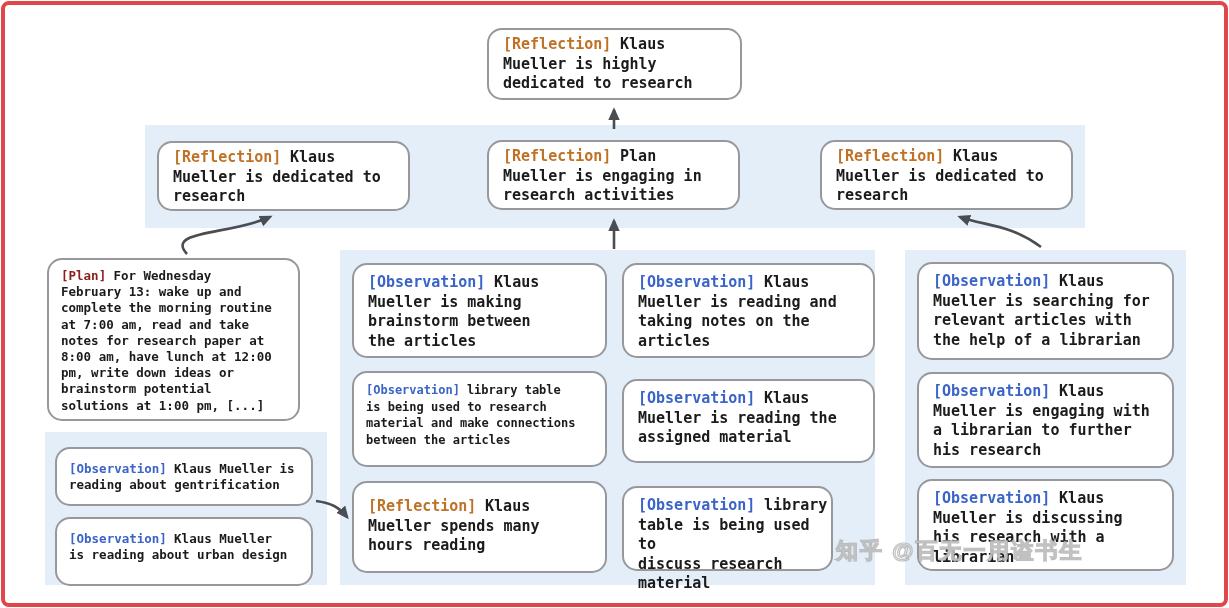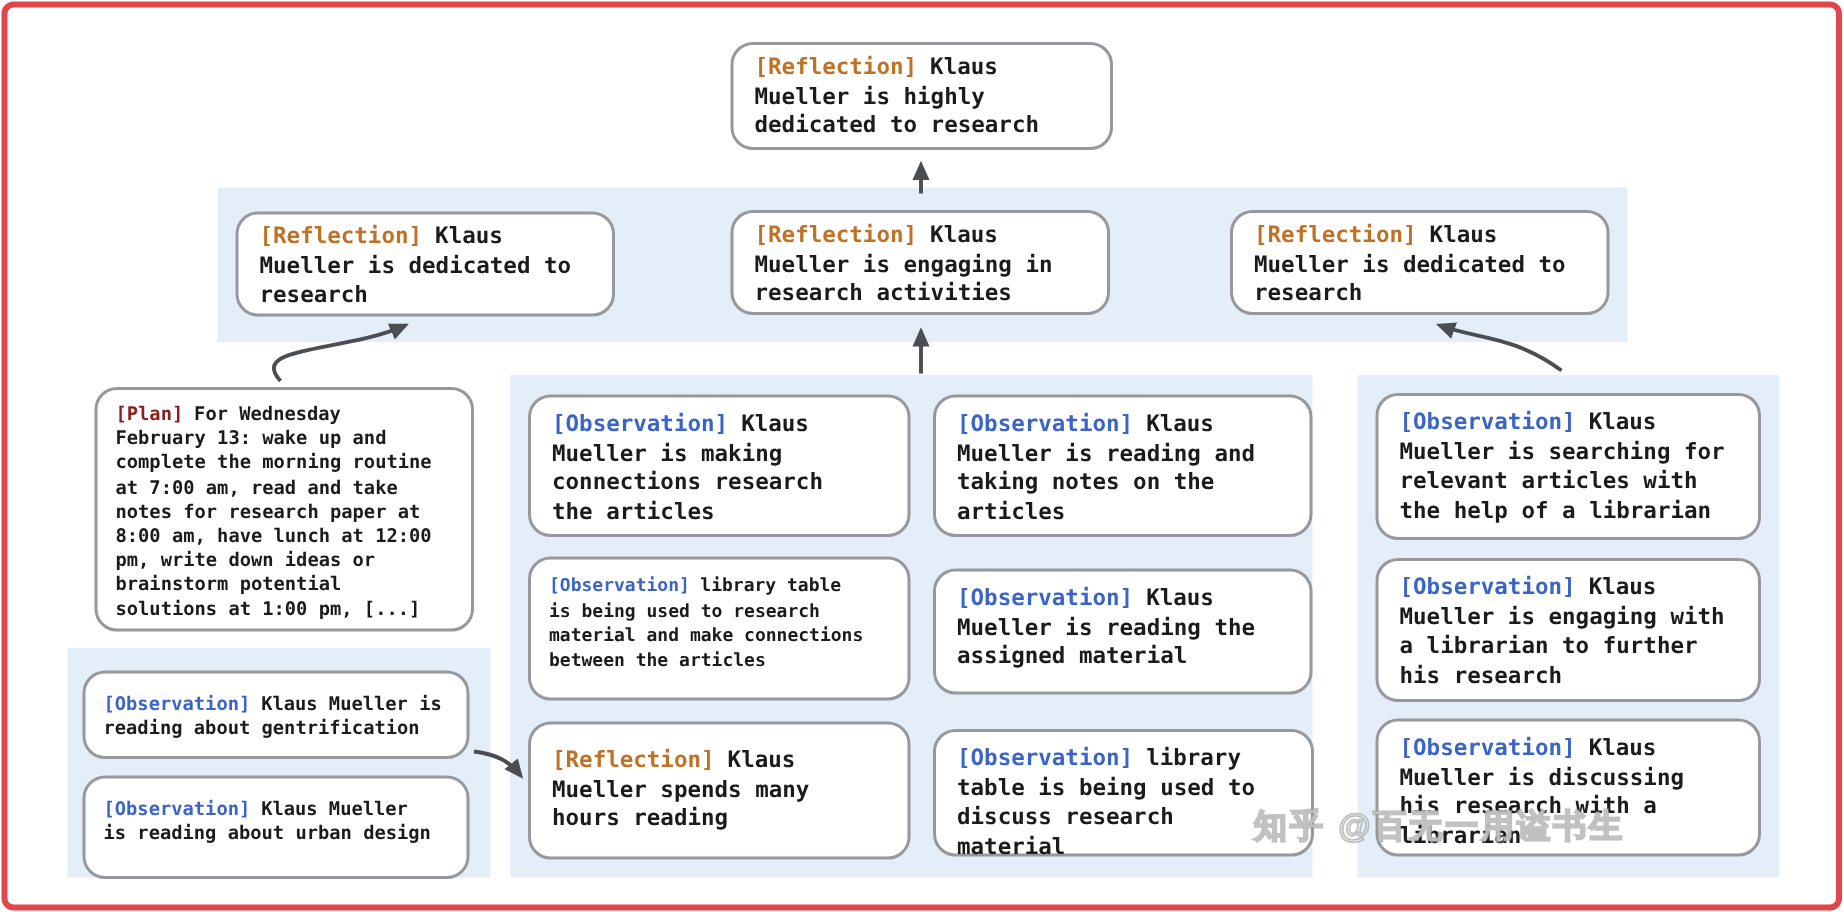--- a/index.html
+++ b/index.html
@@ -70,62 +70,62 @@
 <div class="band" style="left:340px; top:250px; width:535px; height:335px;"></div>
 <div class="band" style="left:905px; top:250px; width:281px; height:335px;"></div>
 
 <div class="node" style="left:487px; top:28px; width:255px; height:72px;"><span class="tag tag-reflection">[Reflection]</span><span>Klaus
 Mueller is highly
 dedicated to research</span></div>
 
 <div class="node" style="left:157px; top:141px; width:253px; height:70px;"><span class="tag tag-reflection">[Reflection]</span><span>Klaus
 Mueller is dedicated to
 research</span></div>
-<div class="node" style="left:487px; top:140px; width:253px; height:70px;"><span class="tag tag-reflection">[Reflection]</span><span>Klaus
+<div class="node" style="left:487px; top:140px; width:253px; height:70px;"><span class="tag tag-reflection">[Reflection]</span><span>Plan
 Mueller is engaging in
 research activities</span></div>
 <div class="node" style="left:820px; top:140px; width:253px; height:70px;"><span class="tag tag-reflection">[Reflection]</span><span>Klaus
 Mueller is dedicated to
 research</span></div>
 
-<div class="node fs-plan" style="left:63px; top:258px; width:253px; height:163px;"><span class="tag tag-plan">[Plan]</span><span>For Wednesday
+<div class="node fs-plan" style="left:47px; top:258px; width:253px; height:163px;"><span class="tag tag-plan">[Plan]</span><span>For Wednesday
 February 13: wake up and
 complete the morning routine
 at 7:00 am, read and take
 notes for research paper at
 8:00 am, have lunch at 12:00
 pm, write down ideas or
 brainstorm potential
 solutions at 1:00 pm, [...]</span></div>
 
 <div class="node fs-md" style="left:55px; top:447px; width:258px; height:59px;"><span class="tag tag-observation">[Observation]</span><span>Klaus Mueller is
 reading about gentrification</span></div>
 <div class="node fs-md" style="left:55px; top:517px; width:258px; height:69px;"><span class="tag tag-observation">[Observation]</span><span>Klaus Mueller
 is reading about urban design</span></div>
 
 <div class="node pad-top" style="left:352px; top:263px; width:255px; height:95px;"><span class="tag tag-observation">[Observation]</span><span>Klaus
 Mueller is making
-connections research
+brainstorm between
 the articles</span></div>
 <div class="node fs-sm" style="left:352px; top:371px; width:255px; height:96px;"><span class="tag tag-observation">[Observation]</span><span>library table
 is being used to research
 material and make connections
 between the articles</span></div>
 <div class="node pad-top" style="left:352px; top:481px; width:255px; height:92px; padding-top:14px;"><span class="tag tag-reflection">[Reflection]</span><span>Klaus
 Mueller spends many
 hours reading</span></div>
 
 <div class="node pad-top" style="left:622px; top:263px; width:253px; height:95px;"><span class="tag tag-observation">[Observation]</span><span>Klaus
 Mueller is reading and
 taking notes on the
 articles</span></div>
 <div class="node pad-top" style="left:622px; top:379px; width:253px; height:84px;"><span class="tag tag-observation">[Observation]</span><span>Klaus
 Mueller is reading the
 assigned material</span></div>
-<div class="node pad-top" style="left:622px; top:486px; width:254px; height:85px;"><span class="tag tag-observation">[Observation]</span><span>library
+<div class="node pad-top" style="left:622px; top:486px; width:211px; height:85px;"><span class="tag tag-observation">[Observation]</span><span>library
 table is being used to
 discuss research material</span></div>
 
 <div class="node" style="left:917px; top:262px; width:257px; height:98px; padding-top:8px;"><span class="tag tag-observation">[Observation]</span><span>Klaus
 Mueller is searching for
 relevant articles with
 the help of a librarian</span></div>
 <div class="node" style="left:917px; top:372px; width:257px; height:96px; padding-top:8px;"><span class="tag tag-observation">[Observation]</span><span>Klaus
 Mueller is engaging with
 a librarian to further

